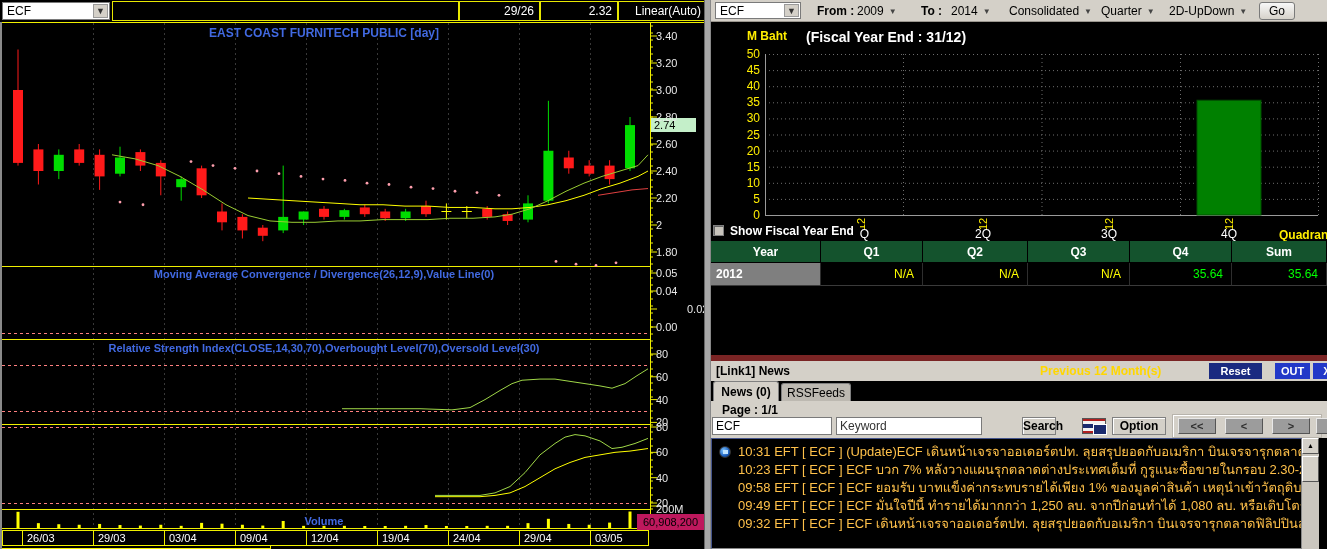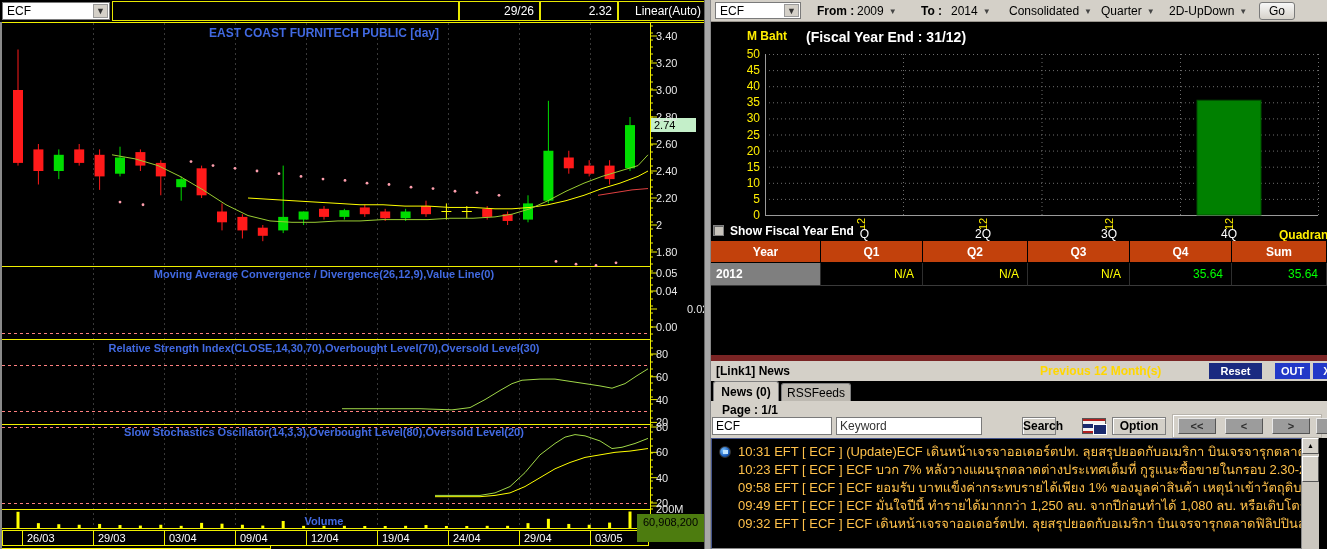--- a/index.html
+++ b/index.html
@@ -8,40 +8,40 @@
   .abs { position:absolute; }
   .cell { position:absolute; top:1px; height:20px; background:#000; border:1px solid #e8e800; color:#fff; font-size:12px; line-height:18px; }
   .cell.num { text-align:right; padding-right:5px; }
   .cell.ctr { text-align:center; }
   .combo { position:absolute; background:#fff; border:1px solid #7a7a7a; color:#000; font-size:12px; line-height:16px; padding-left:4px; }
   .combo .arrowbox { position:absolute; right:1px; top:1px; bottom:1px; width:15px; background:#d4d0c8; border:1px solid #9a9a9a; color:#333; font-size:9px; text-align:center; line-height:13px; }
   .ptitle { position:absolute; left:0; width:648px; text-align:center; color:#4169e1; font-size:12px; font-weight:bold; }
   .axlbl { position:absolute; left:656px; color:#e8e8e8; font-size:11px; white-space:nowrap; }
   .datelbl { position:absolute; color:#fff; font-size:11px; top:532px; white-space:nowrap; }
   .lastbox { position:absolute; left:651px; top:118px; width:45px; height:14px; background:#c4efc9; color:#000; font-size:11px; line-height:14px; padding-left:3px; }
-  .volbox { position:absolute; left:637px; top:514px; width:67px; height:28px; background:#4d7c0f; color:#000; font-size:11px; line-height:16px; text-align:center; }
+  .volbox { position:absolute; left:637px; top:514px; width:67px; height:16px; background:#be185d; color:#000; font-size:11px; line-height:16px; text-align:center; }
   #divider { position:absolute; left:704px; top:0; width:7px; height:549px; background:#a8a8a8; border-left:1px solid #666; border-right:1px solid #888; }
   #ledge { position:absolute; left:0; top:22px; width:2px; height:527px; background:#8a8a8a; }
   
   #rtoolbar { position:absolute; left:711px; top:0; width:616px; height:22px; background:#d4d0c8; border-bottom:1px solid #9a968e; }
   .ddl { position:absolute; top:3px; color:#000; font-size:12px; line-height:16px; }
   .ddl .arr { color:#444; font-size:8px; margin-left:5px; vertical-align:1px; }
   .ddlab { position:absolute; top:4px; font-weight:bold; font-size:12px; color:#000; }
   .gobtn { position:absolute; background:linear-gradient(#f8f8f8,#d6d2ca); border:1px solid #7a7a7a; border-radius:3px; font-size:12px; text-align:center; color:#000; }
   
   #barpanel { position:absolute; left:711px; top:22px; width:616px; height:219px; background:#000; }
   .bptitle-y { position:absolute; color:#ffee00; font-weight:bold; font-size:12px; }
   .bptitle-w { position:absolute; color:#fff; font-weight:bold; font-size:14px; }
   #showfy { position:absolute; left:713px; top:224px; background:#000; color:#fff; font-weight:bold; font-size:12px; padding-right:6px; height:15px; line-height:14px; }
   #showfy .cb { display:inline-block; width:11px; height:11px; background:#c8c4bc; border:1px solid #808080; box-shadow:inset 1px 1px 0 #666; margin-right:6px; vertical-align:-1px; }
   #quadrant { position:absolute; left:1279px; top:228px; color:#ffee00; font-weight:bold; font-size:12px; white-space:nowrap; }
   
   #qtable { position:absolute; left:711px; top:241px; width:616px; }
   .trow { display:flex; }
-  .hcell { background:#c2410c; color:#fff; font-weight:bold; font-size:12px; text-align:center; height:22px; line-height:22px; border-right:1px solid #000; border-bottom:1px solid #000; }
+  .hcell { background:#14532d; color:#fff; font-weight:bold; font-size:12px; text-align:center; height:22px; line-height:22px; border-right:1px solid #000; border-bottom:1px solid #000; }
   .dcell { height:23px; line-height:23px; font-size:12px; border-right:1px solid #2e2e2e; border-bottom:1px solid #3a3a3a; background:#000; }
   .dcell.yr { background:#7f7f7f; color:#fff; font-weight:bold; padding-left:5px; }
   .dcell.na { color:#ffff00; text-align:right; padding-right:8px; }
   .dcell.num { color:#00ff00; text-align:right; padding-right:8px; }
   
   #maroonbar { position:absolute; left:711px; top:355px; width:616px; height:6px; background:#7a2424; }
   #newspanel { position:absolute; left:711px; top:361px; width:616px; height:188px; background:#d4d0c8; }
   .nhdr { position:absolute; font-size:12px; font-weight:bold; color:#000; }
   .nbtn { position:absolute; height:16px; color:#fff; font-weight:bold; font-size:11px; text-align:center; line-height:16px; }
   .tab { position:absolute; text-align:center; font-size:12px; color:#000; border:1px solid #808080; border-bottom:none; border-radius:3px 3px 0 0; }
@@ -349,21 +349,20 @@
         <circle cx="576" cy="264.15" r="1.4" fill="#ff9fae"></circle>
         <circle cx="596" cy="265.5" r="1.4" fill="#ff9fae"></circle>
         <circle cx="616" cy="262.79999999999995" r="1.4" fill="#ff9fae"></circle>
       </g>
     </svg>
   <div id="ledge"></div>
 
   <div class="ptitle" style="top:26px;">EAST COAST FURNITECH PUBLIC [day]</div>
   <div class="ptitle" style="top:268px;font-size:11px;">Moving Average Convergence / Divergence(26,12,9),Value Line(0)</div>
   <div class="ptitle" style="top:342px;font-size:11px;">Relative Strength Index(CLOSE,14,30,70),Overbought Level(70),Oversold Level(30)</div>
-  <div class="ptitle" style="top:426px;font-size:11px;">Slow Stochastics Oscillator(14,3,3),Overbought Level(80),Oversold Level(20)</div>
   <div class="ptitle" style="top:515px;font-size:11px;">Volume</div>
 
   <div class="lastbox">2.74</div>
   <div class="axlbl" style="top:503px;">200M</div>
   <div class="volbox">60,908,200</div>
   <div id="axis-labels">
       <div class="axlbl" style="top: 30px;">3.40</div>
       <div class="axlbl" style="top: 57px;">3.20</div>
       <div class="axlbl" style="top: 84px;">3.00</div>
       <div class="axlbl" style="top: 111px;">2.80</div>

